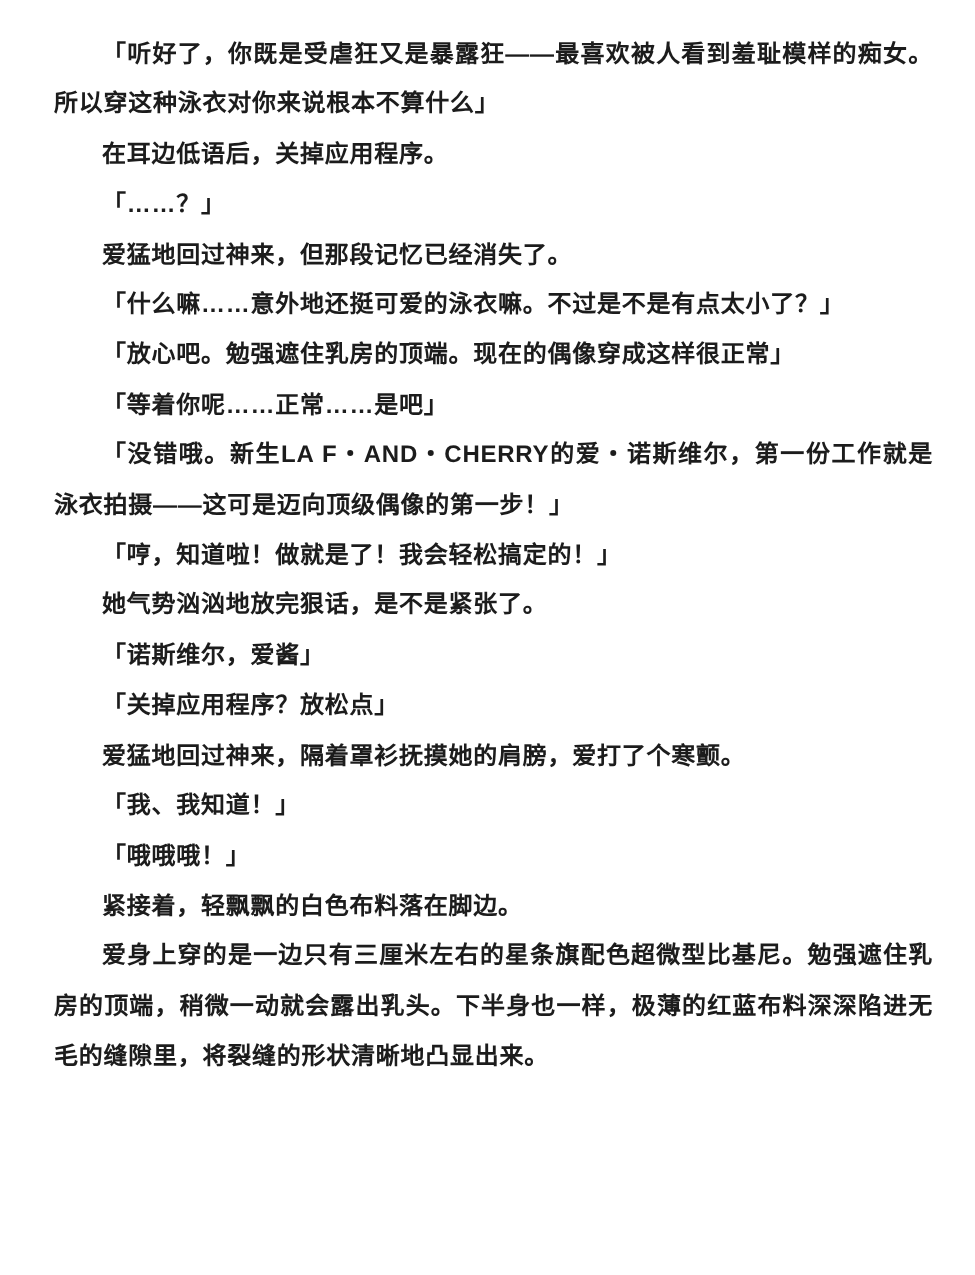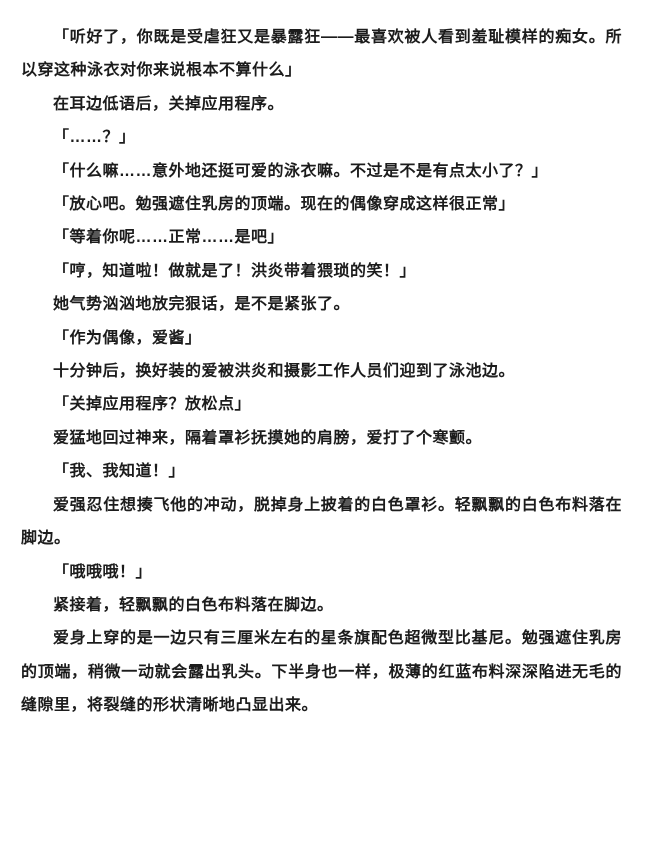--- a/index.html
+++ b/index.html
@@ -11,21 +11,21 @@
     width: 650px;
     height: 850px;
     overflow: hidden;
     font-family: "Liberation Sans", sans-serif;
   }
   .page {
     box-sizing: border-box;
     width: 650px;
     height: 850px;
     background: #ffffff;
-    padding: 20px 28px 0 21px;
+    padding: 20px 28px 0 36px;
   }
   .para {
     margin: 0;
     padding: 0;
     font-size: 16px;
     line-height: 33.4px;
     font-weight: 700;
     color: #1c1c1c;
     letter-spacing: 0.5px;
     text-indent: 2em;
@@ -34,28 +34,28 @@
   }
 </style>
 </head>
 <body>
 
 <main class="page">
   <div>
       <p class="para">「听好了，你既是受虐狂又是暴露狂——最喜欢被人看到羞耻模样的痴女。所以穿这种泳衣对你来说根本不算什么」</p>
       <p class="para">在耳边低语后，关掉应用程序。</p>
       <p class="para">「……？」</p>
+      <p class="para">爱猛地回过神来，但那段记忆已经消失了。</p>
       <p class="para">「什么嘛……意外地还挺可爱的泳衣嘛。不过是不是有点太小了？」</p>
       <p class="para">「放心吧。勉强遮住乳房的顶端。现在的偶像穿成这样很正常」</p>
       <p class="para">「等着你呢……正常……是吧」</p>
-      <p class="para">「哼，知道啦！做就是了！洪炎带着猥琐的笑！」</p>
+      <p class="para">「没错哦。新生LA F・AND・CHERRY的爱・诺斯维尔，第一份工作就是泳衣拍摄——这可是迈向顶级偶像的第一步！」</p>
+      <p class="para">「哼，知道啦！做就是了！我会轻松搞定的！」</p>
       <p class="para">她气势汹汹地放完狠话，是不是紧张了。</p>
-      <p class="para">「作为偶像，爱酱」</p>
-      <p class="para">十分钟后，换好装的爱被洪炎和摄影工作人员们迎到了泳池边。</p>
+      <p class="para">「诺斯维尔，爱酱」</p>
       <p class="para">「关掉应用程序？放松点」</p>
       <p class="para">爱猛地回过神来，隔着罩衫抚摸她的肩膀，爱打了个寒颤。</p>
       <p class="para">「我、我知道！」</p>
-      <p class="para">爱强忍住想揍飞他的冲动，脱掉身上披着的白色罩衫。轻飘飘的白色布料落在脚边。</p>
       <p class="para">「哦哦哦！」</p>
       <p class="para">紧接着，轻飘飘的白色布料落在脚边。</p>
       <p class="para">爱身上穿的是一边只有三厘米左右的星条旗配色超微型比基尼。勉强遮住乳房的顶端，稍微一动就会露出乳头。下半身也一样，极薄的红蓝布料深深陷进无毛的缝隙里，将裂缝的形状清晰地凸显出来。</p>
     </div>
 </main>
 
 </body></html>

